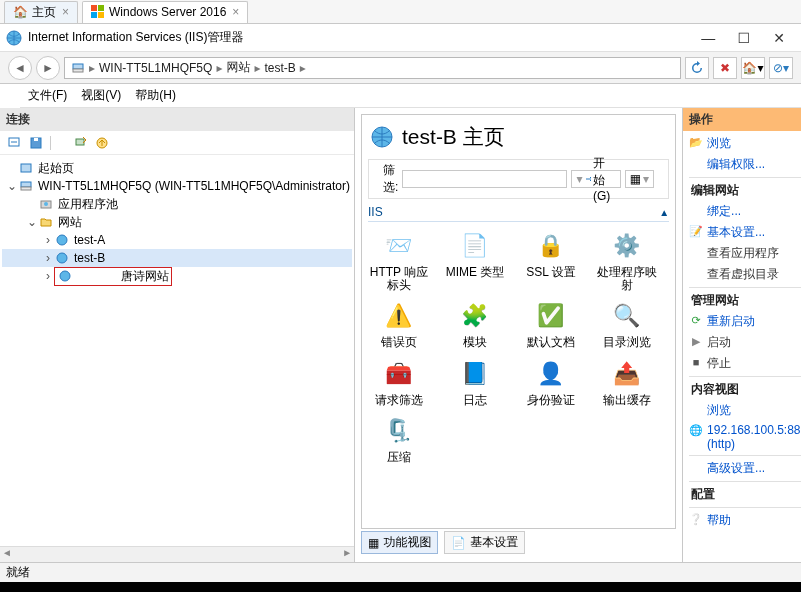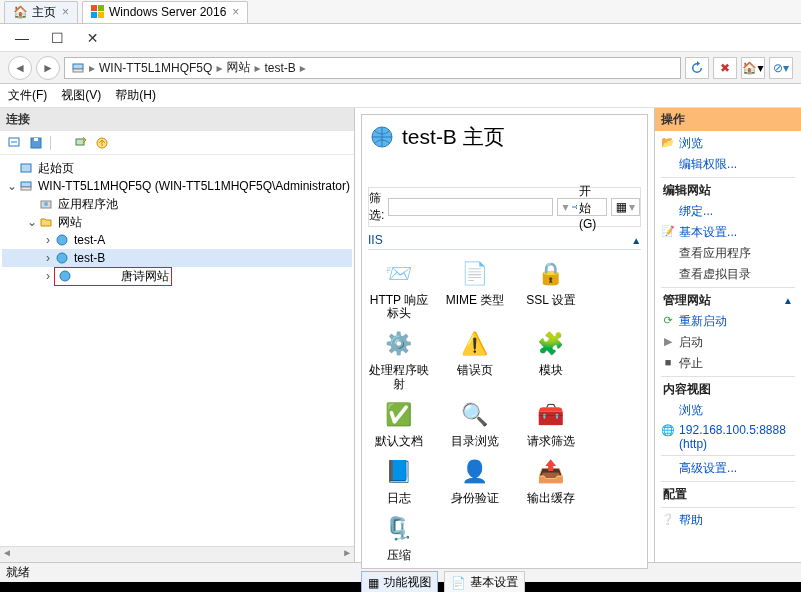--- a/index.html
+++ b/index.html
@@ -21,21 +21,21 @@
 
 .addr-row { display: flex; align-items: center; height: 32px; background: #f3f3f3; border-bottom: 1px solid #c8c8c8; padding: 0 8px; gap: 4px; }
 .addr-back, .addr-fwd { width: 24px; height: 24px; display:inline-flex;align-items:center;justify-content:center; border-radius:50%; background:#fff; border:1px solid #c8c8c8; color:#666; }
 .addr-box { flex: 1; height: 22px; background:#fff; border:1px solid #b8b8b8; display:flex; align-items:center; padding:0 6px; gap:4px; }
 .addr-box .crumb { color:#222; }
 .addr-box .sep { color:#777; }
 .addr-right { display:flex; gap:4px; }
 .addr-right span { width:24px; height:22px; border:1px solid #c8c8c8; background:#fff; display:inline-flex; align-items:center; justify-content:center; }
 
 
-.menu-row { height: 24px; display:flex; align-items:center; padding:0 8px; gap:14px; background:#fff; border-bottom:1px solid #e0e0e0; }
+.menu-row { height: 24px; display:flex; align-items:center; padding:0 8px; gap:14px; background:#fff; border-bottom:1px solid #e0e0e0;margin-left:20px; }
 .menu-row span { cursor:pointer; }
 
 
 .main { display:flex; height: calc(592px - 24px - 28px - 32px - 24px - 20px - 10px); }
 
 
 
 .left { width: 370px; border-right:1px solid #c8c8c8; display:flex; flex-direction:column; background:#fff; }
 .panel-header { background:#e8e8e8; color:#333; padding:3px 6px; font-weight:bold; }
 .toolbar { height:24px; display:flex; align-items:center; gap:6px; padding:0 6px; border-bottom:1px solid #eaeaea; }
@@ -49,21 +49,21 @@
 .left-scroll { height:16px; background:#f0f0f0; border-top:1px solid #dcdcdc; position:relative; }
 .left-scroll::after { content:"◄"; position:absolute; left:2px; top:0; font-size:10px; color:#888; }
 .left-scroll::before { content:"►"; position:absolute; right:2px; top:0; font-size:10px; color:#888; }
 
 
 .center { flex:1; display:flex; flex-direction:column; padding:6px; }
 .center-box { border:1px solid #c8c8c8; flex:1; background:#fff; display:flex; flex-direction:column; padding:4px 6px 0 6px; }
 .center-head { display:flex; align-items:center; gap:8px; padding:4px 2px 8px 2px; }
 .center-head .icon-big { width:24px; height:24px; }
 .center-head h2 { font-size:21px; font-weight:normal; }
-.filter-row { display:flex; align-items:center; gap:4px; border:1px solid #e0e0e0; padding:2px 0;margin-top:28px; }
+.filter-row { display:flex; align-items:center; gap:4px; border:1px solid #e0e0e0; padding:2px 14px; }
 .filter-input { flex:1; height:18px; border:1px solid #c8c8c8; padding:0 4px; }
 .filter-row .dd { border:1px solid #c8c8c8; height:18px; padding:0 4px; display:inline-flex; align-items:center; gap:2px; }
 .section-label { margin-top:4px; color:#004b8d; border-bottom:1px solid #cfdff0; padding:2px 0; display:flex; justify-content:space-between; align-items:center; }
 .section-label .collapse { color:#004b8d; font-size:10px; }
 .icon-grid { display:flex; flex-wrap:wrap; gap:6px 14px; padding:6px 0; overflow:auto; flex:1; align-content:flex-start; }
 .icon-item { width:62px; display:flex; flex-direction:column; align-items:center; text-align:center; cursor:pointer; }
 .icon-item .glyph { width:36px; height:36px; display:flex; align-items:center; justify-content:center; font-size:22px; }
 .icon-item .lbl { margin-top:2px; line-height:1.1; }
 .view-tabs { display:flex; gap:6px; padding:2px 0; }
 .view-tab { display:inline-flex; align-items:center; gap:4px; padding:2px 6px; border:1px solid #ccc; background:#f7f7f7; cursor:pointer; }
@@ -103,20 +103,29 @@
           <rect y="7" width="6" height="6" fill="#00a4ef"></rect>
           <rect x="7" y="7" width="6" height="6" fill="#ffb900"></rect>
         </svg>
     </span>
     <span>Windows Server 2016</span>
     <span class="tab-close">×</span>
   </div>
 </div>
 
 <div class="win-title-row">
+  <div class="win-title-left">
+    <span class="icon">
+      <svg width="16" height="16">
+          <circle cx="8" cy="8" r="7" fill="#5cb6e8" stroke="#2b7bbf"></circle>
+          <path d="M1 8h14M8 1v14M3 4c3 3 7 3 10 0M3 12c3-3 7-3 10 0" stroke="#2b7bbf" fill="none" stroke-width="0.8"></path>
+        </svg>
+    </span>
+    <span>Internet Information Services (IIS)管理器</span>
+  </div>
   <div class="win-controls">
     <span>—</span>
     <span>☐</span>
     <span>✕</span>
   </div>
 </div>
 
 <div class="addr-row">
   <span class="addr-back">◄</span>
   <span class="addr-fwd">►</span>

